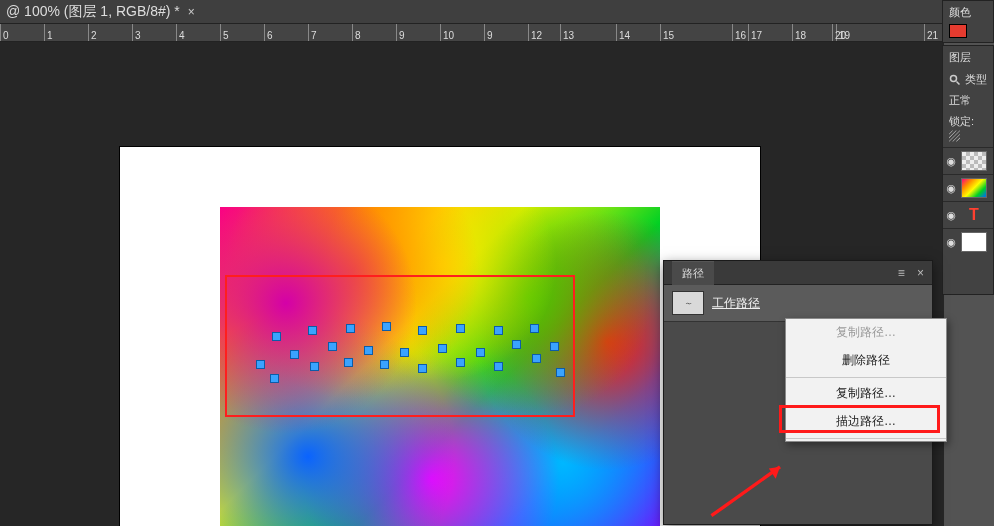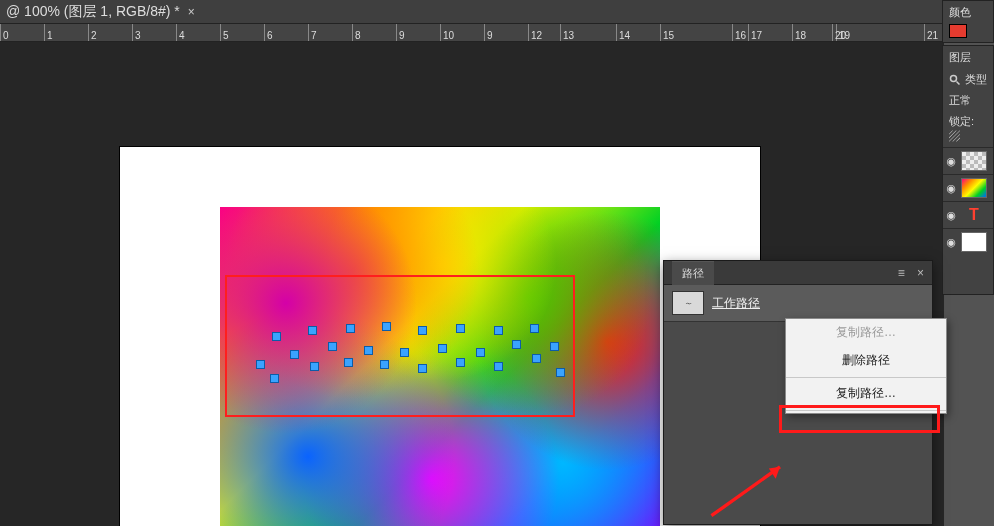--- a/index.html
+++ b/index.html
@@ -302,20 +302,21 @@
     <div class="pthumb">～</div>
     <div class="pname">工作路径</div>
   </div>
 </div>
 
 <div class="ctx-menu">
   <div class="ctx-item disabled">复制路径…</div>
   <div class="ctx-item">删除路径</div>
   <div class="ctx-sep"></div>
   <div class="ctx-item">复制路径…</div>
+  <div class="ctx-item">描边路径…</div>
   <div class="ctx-sep"></div>
 </div>
 
 <div class="red-highlight"></div>
 
 <svg class="red-arrow" viewBox="0 0 100 70">
   <line x1="5" y1="65" x2="85" y2="8" stroke="#ff1a1a" stroke-width="4"></line>
   <polygon points="85,8 72,10 80,22" fill="#ff1a1a"></polygon>
 </svg>
 

